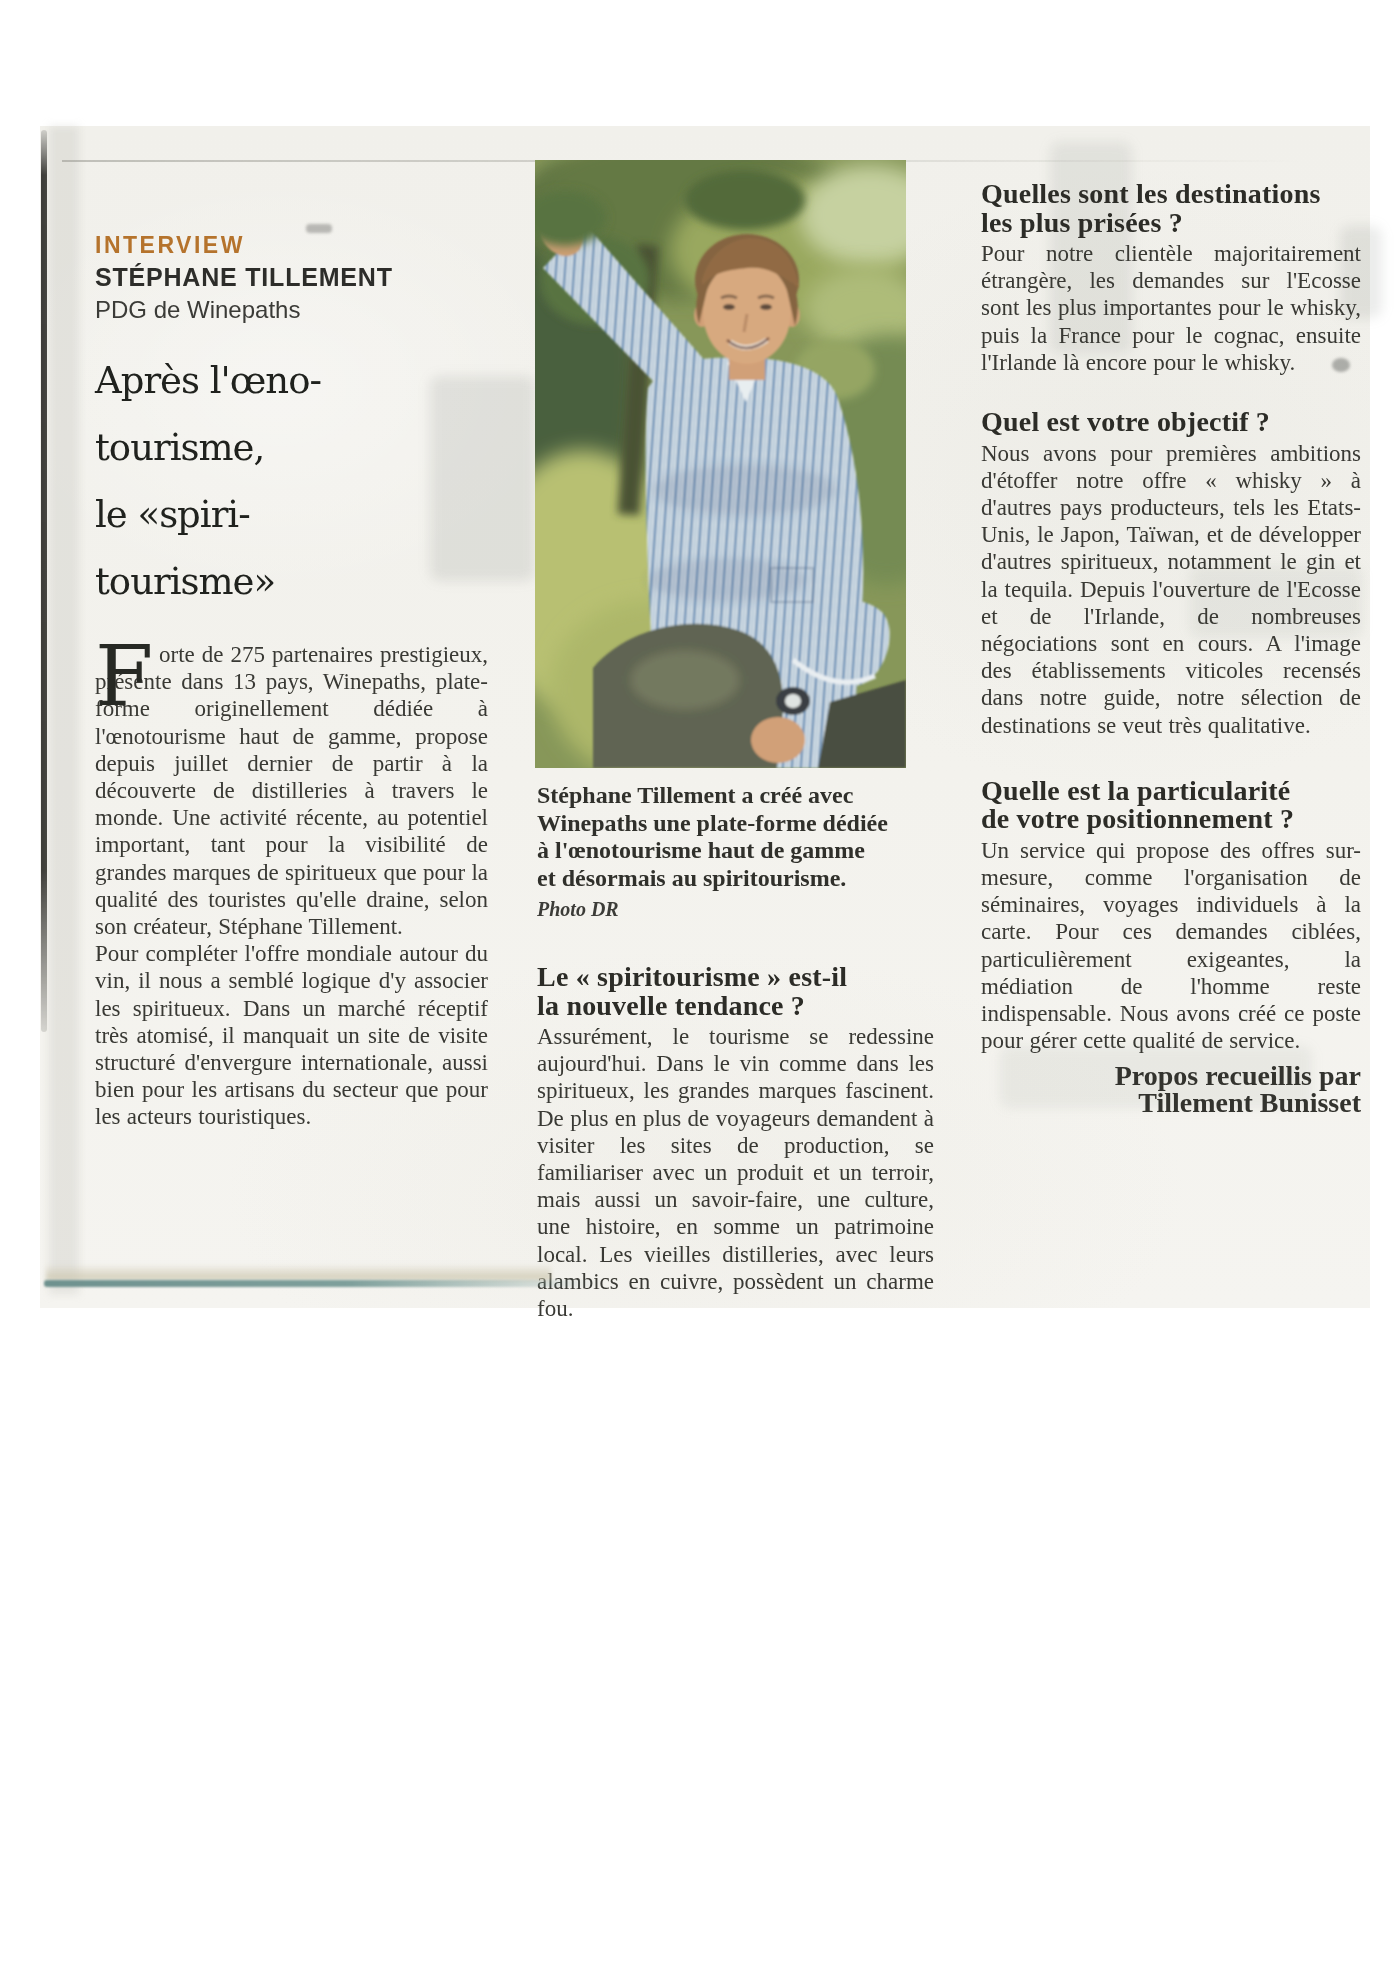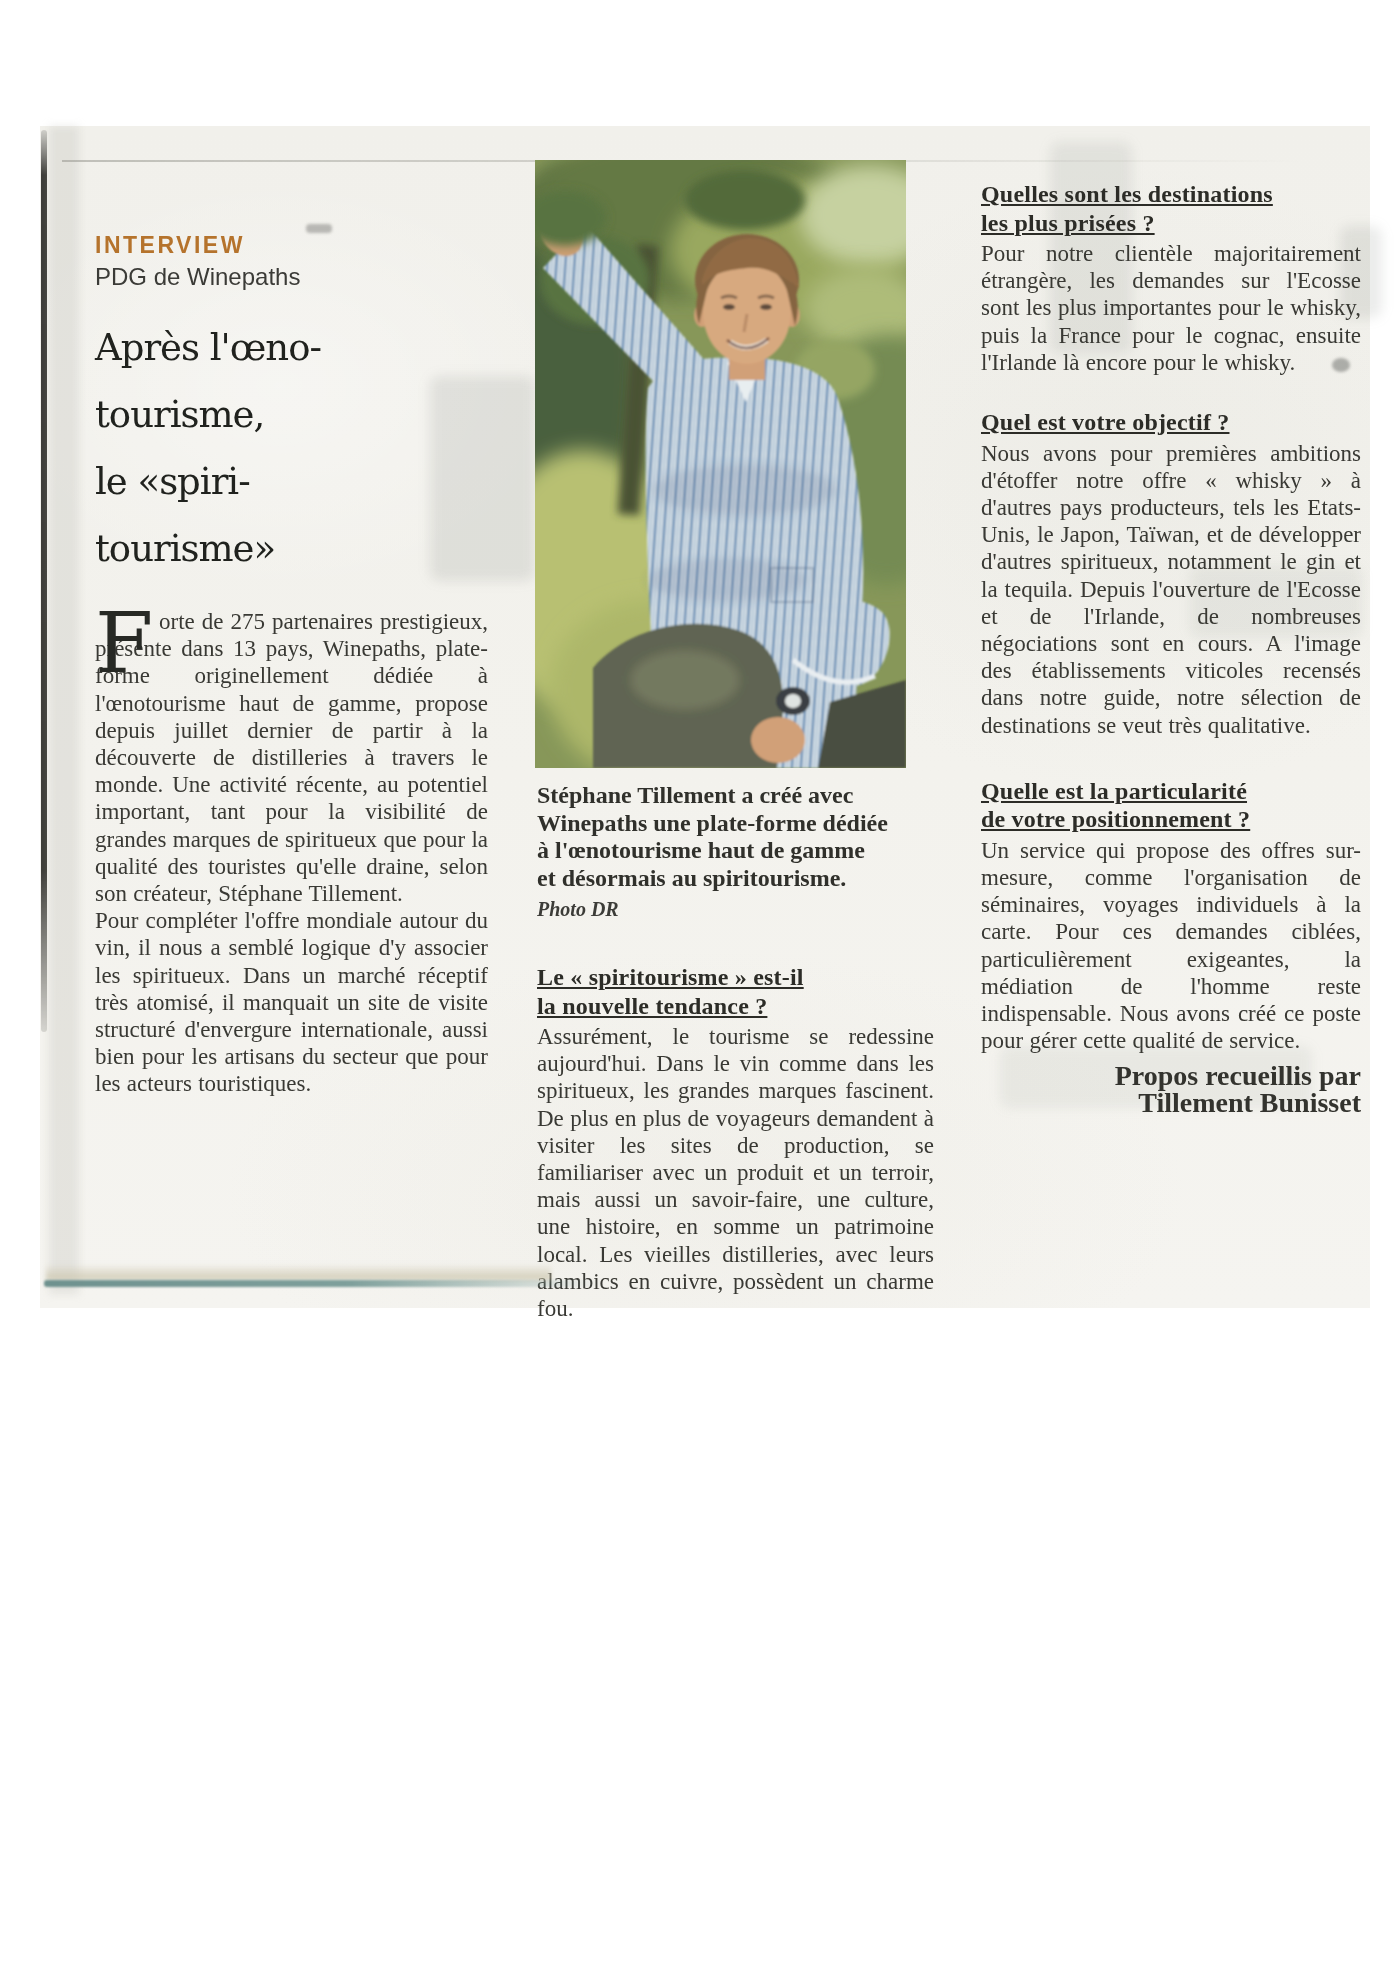--- a/index.html
+++ b/index.html
@@ -87,21 +87,21 @@
     font-size:23px;line-height:27.2px;text-align:justify;color:var(--ink);
     word-spacing:.5px;hyphens:auto;
   }
   .lead{position:relative;margin-top:26px;text-indent:64px;}
   .dropcap{
     position:absolute;left:0;top:-7px;text-indent:0;
     font-family:"DejaVu Serif",serif;font-size:84px;line-height:1;color:#272924;
   }
   h3.question{
     margin:30px 0 0;font-family:"Liberation Serif",serif;font-weight:bold;
-    font-size:24px;line-height:28.5px;letter-spacing:.2px;color:#2c2c27;text-decoration:underline;
+    font-size:28px;line-height:28.5px;letter-spacing:.2px;color:#2c2c27;
   }
   h3.question + .bodytext{margin-top:3px;}
 
   
   .photo-frame{
     width:371px;height:608px;overflow:hidden;margin-left:-2px;background:#7f914f;
   }
   .photo-frame svg{display:block;width:100%;height:100%;}
   figure{margin:0;}
   figcaption .cap{
@@ -135,20 +135,21 @@
     <div class="ghost g2"></div>
     <div class="ghost g3"></div>
     <div class="ghost g4"></div>
     <div class="ghost g5"></div>
     <div class="ghost speck1"></div>
     <div class="ghost speck2"></div>
 
     <section class="col col-left">
       <header>
         <div class="kicker">INTERVIEW</div>
+        <div class="author">STÉPHANE TILLEMENT</div>
         <div class="role">PDG de Winepaths</div>
       </header>
       <h1 class="headline">Après l'œno-<br>tourisme,<br>le «spiri-<br>tourisme»</h1>
       <p class="bodytext lead">
         <span class="dropcap">F</span><span>orte de 275 partenaires prestigieux, présente dans 13 pays, Winepaths, plate-forme originellement dédiée à l'œnotourisme haut de gamme, propose depuis juillet dernier de partir à la découverte de distilleries à travers le monde. Une activité récente, au potentiel important, tant pour la visibilité de grandes marques de spiritueux que pour la qualité des touristes qu'elle draine, selon son créateur, Stéphane Tillement.</span>
       </p>
       <p class="bodytext">Pour compléter l'offre mondiale autour du vin, il nous a semblé logique d'y associer les spiritueux. Dans un marché réceptif très atomisé, il manquait un site de visite structuré d'envergure internationale, aussi bien pour les artisans du secteur que pour les acteurs touristiques.</p>
     </section>
 
     <section class="col col-mid">

